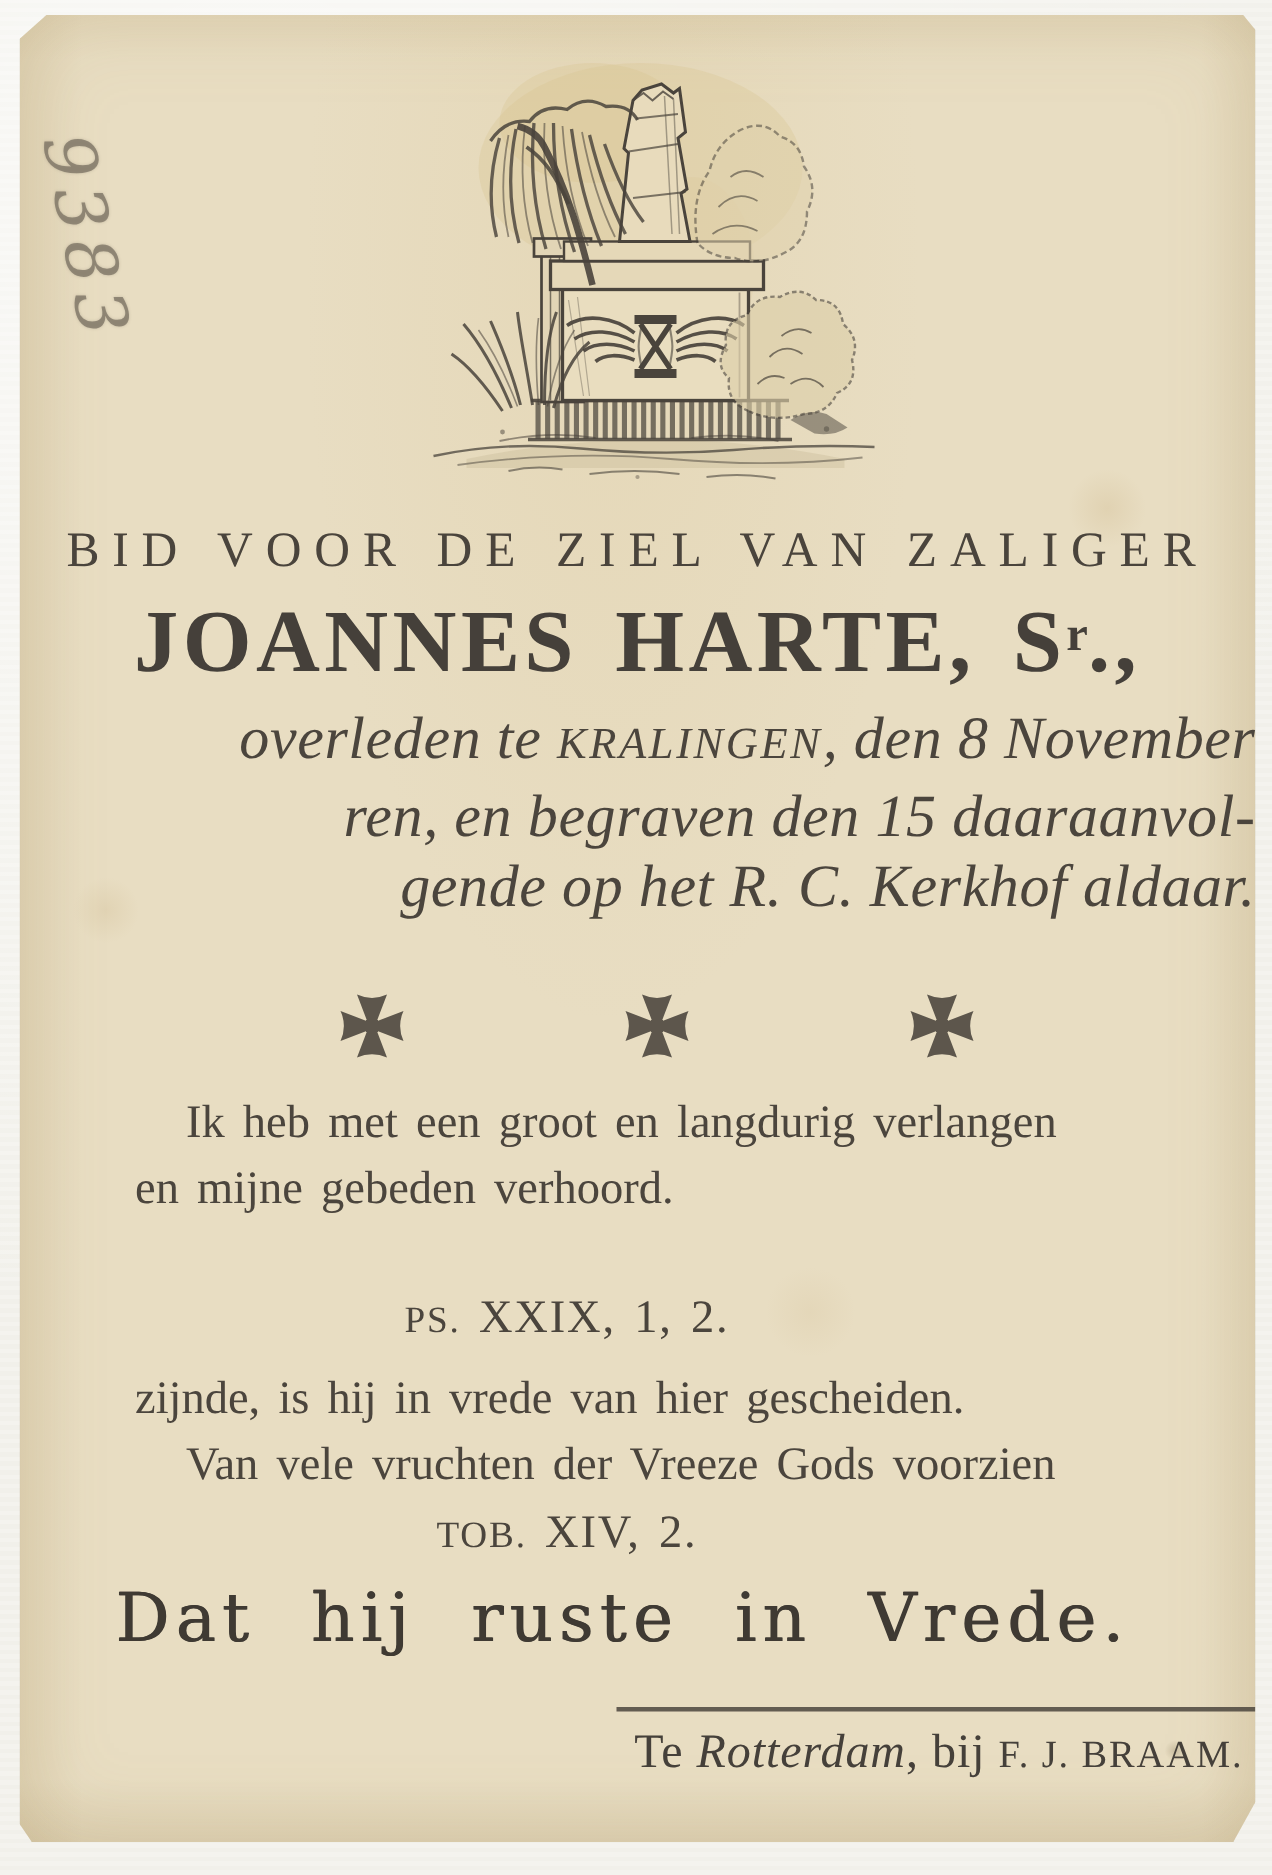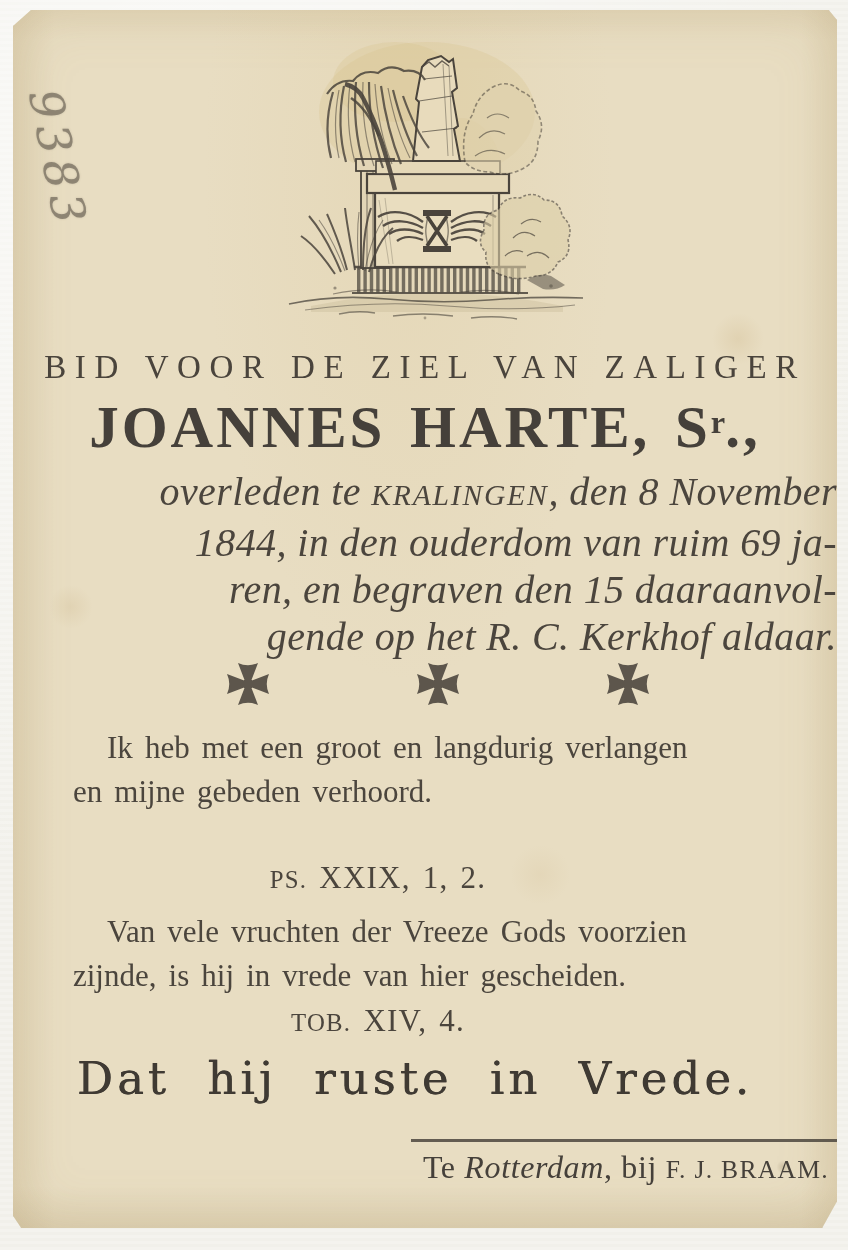--- a/index.html
+++ b/index.html
@@ -100,21 +100,21 @@
     gap: 142px;
     padding-left: 26px;
   }
   .cross { opacity: .88; }
 
   .verse {
     font-size: 31px;
     line-height: 44px;
     color: #4b453d;
     word-spacing: .14em;
-    padding: 0 60px;
+    padding: 0 77px;
   }
   .verse .line { white-space: nowrap; }
   .verse .indent { padding-left: 34px; }
   .verse1 { top: 716px; }
   .verse2 { top: 900px; }
 
   .citation {
     text-align: center;
     padding-right: 94px;
     font-size: 31px;
@@ -261,21 +261,20 @@
       </g>
     </svg>
   </div>
 
   <div class="text-col intro-line"><span>BID VOOR DE ZIEL VAN ZALIGER</span></div>
 
   <div class="text-col name-line"><span>JOANNES HARTE, S</span><sup>r</sup><span>.,</span></div>
 
   <div class="text-col obituary">
     <div class="line"><span>overleden te </span><span class="sc">KRALINGEN</span><span>, den 8 November</span></div>
-    <div class="line">1844, in den ouderdom van ruim 69 ja-</div>
     <div class="line">ren, en begraven den 15 daaraanvol-</div>
     <div class="line">gende op het R. C. Kerkhof aldaar.</div>
   </div>
 
   <div class="text-col crosses">
     <svg class="cross" width="48" height="48" viewBox="-24 -24 48 48">
       <g fill="#4a443c">
         <path d="M-3.2,-3.2 L-10,-21 Q0,-16.5 10,-21 L3.2,-3.2 Z"></path>
         <path d="M-3.2,-3.2 L-10,-21 Q0,-16.5 10,-21 L3.2,-3.2 Z" transform="rotate(90)"></path>
         <path d="M-3.2,-3.2 L-10,-21 Q0,-16.5 10,-21 L3.2,-3.2 Z" transform="rotate(180)"></path>
@@ -305,26 +304,26 @@
 
   <div class="text-col verse verse1">
     <div class="line indent">Ik heb met een groot en langdurig verlangen</div>
     <div class="line">en mijne gebeden verhoord.</div>
   </div>
 
   <div class="text-col citation cit1"><span class="sc-b">PS.</span>
     <span>XXIX, 1, 2.</span></div>
 
   <div class="text-col verse verse2">
+    <div class="line">zijnde, is hij in vrede van hier gescheiden.</div>
     <div class="line indent">Van vele vruchten der Vreeze Gods voorzien</div>
-    <div class="line">zijnde, is hij in vrede van hier gescheiden.</div>
   </div>
 
   <div class="text-col citation cit2"><span class="sc-b">TOB.</span>
-    <span>XIV, 4.</span></div>
+    <span>XIV, 2.</span></div>
 
   <div class="text-col motto">Dat hij ruste in Vrede.</div>
 
   <div class="text-col imprint-block">
     <div class="imprint-rule"></div>
     <div class="imprint-text"><span>Te </span><span class="it">Rotterdam</span><span>, bij </span><span class="sc-b">F. J. BRAAM.</span></div>
   </div>
 
 </div>
 

